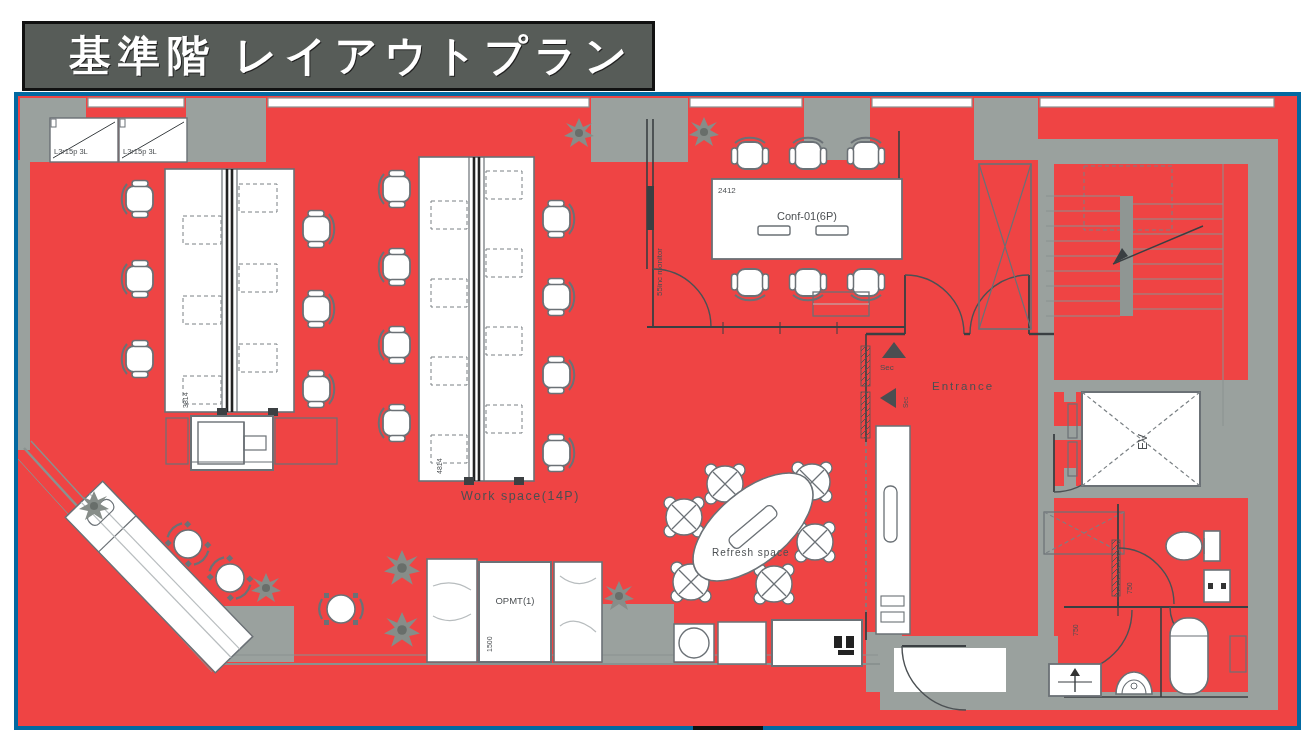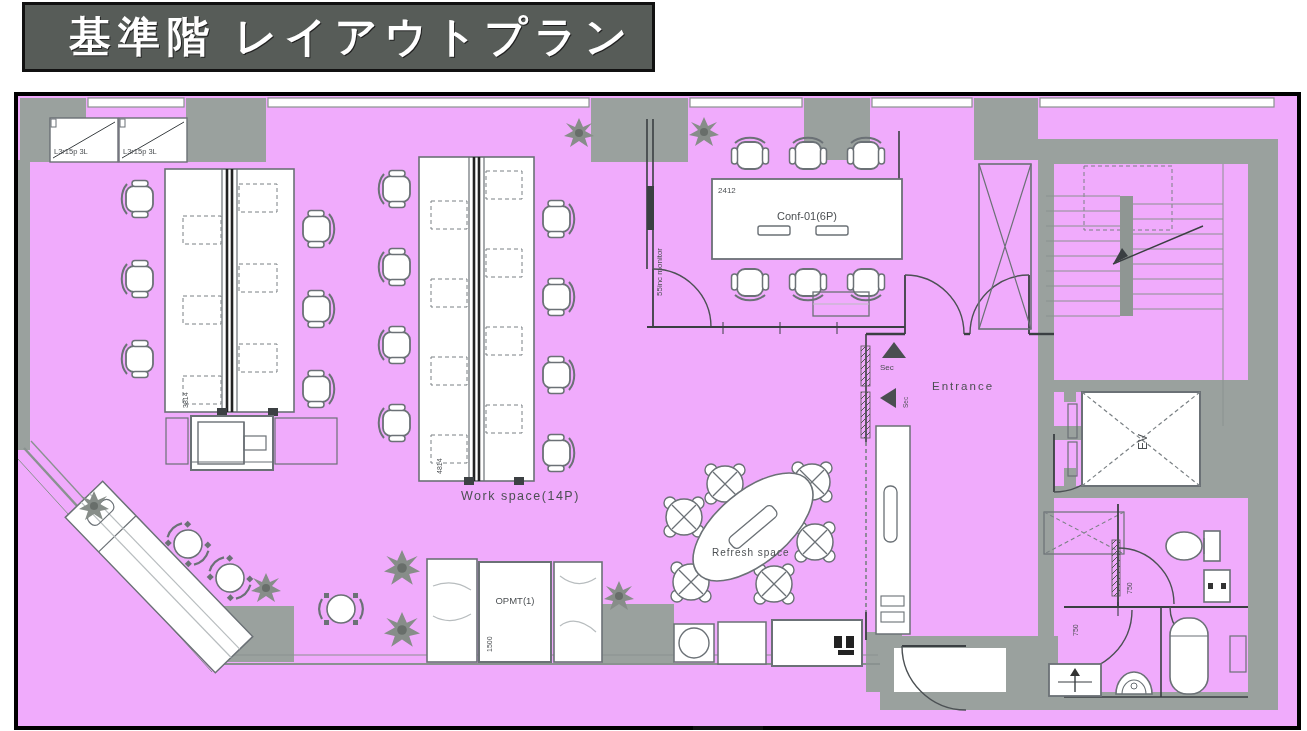--- a/index.html
+++ b/index.html
@@ -1,23 +1,23 @@
 <!DOCTYPE html>
 <html><head>
 <meta charset="utf-8">
 <style>
   html,body{margin:0;padding:0;background:#fff;}
   .stage{position:relative;width:1307px;height:731px;background:#fff;overflow:hidden;
          font-family:"Liberation Sans",sans-serif;}
-  .banner{position:absolute;left:22px;top:2px;width:633px;height:70px;background:#575c58;
+  .banner{position:absolute;left:22px;top:21px;width:633px;height:70px;background:#575c58;
           border:3px solid #111;box-sizing:border-box;display:flex;align-items:center;}
   .banner span{color:#fff;font-size:42px;font-weight:bold;letter-spacing:7px;padding-left:44px;
                text-shadow:1px 1px 0 #222;white-space:nowrap;}
-  .plan{position:absolute;left:14px;top:92px;width:1279px;height:630px;background:#f0abfc;
-        border:4px solid #000000;box-sizing:content-box;}
+  .plan{position:absolute;left:14px;top:92px;width:1279px;height:630px;background:#ef4444;
+        border:4px solid #0369a1;box-sizing:content-box;}
   .artifact{position:absolute;left:693px;top:726px;width:70px;height:4px;background:#111;}
   svg{display:block;}
   .wall{fill:#9aa19e;stroke:none;}
   .win{fill:#ffffff;stroke:#8b9290;stroke-width:1.2;}
   .ln{stroke:#3a3f42;fill:none;}
   .wl{stroke:#8a9290;fill:none;}
   .fu{stroke:#6b7176;fill:#ffffff;}
   .fu2{stroke:#6b7176;fill:none;}
   .faint{stroke:#b8bdbf;fill:none;}
   .dash{stroke:#7a8084;fill:none;stroke-dasharray:4 3;}

